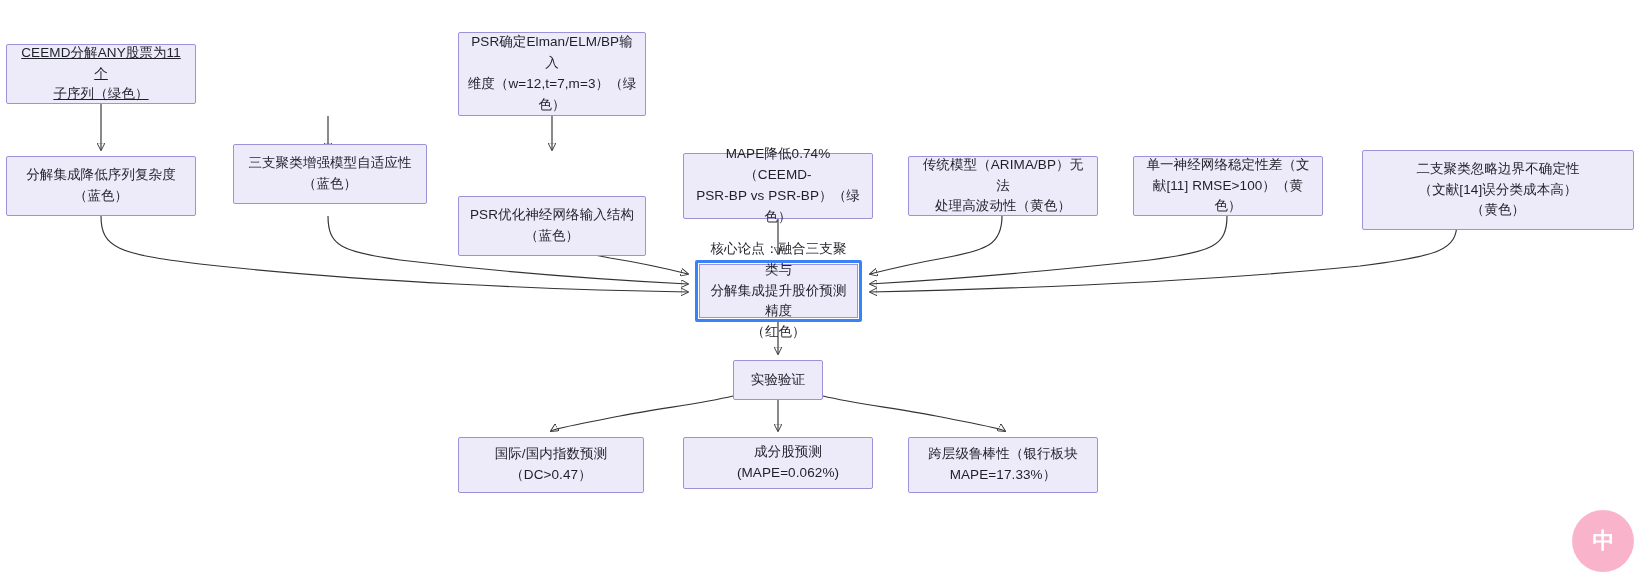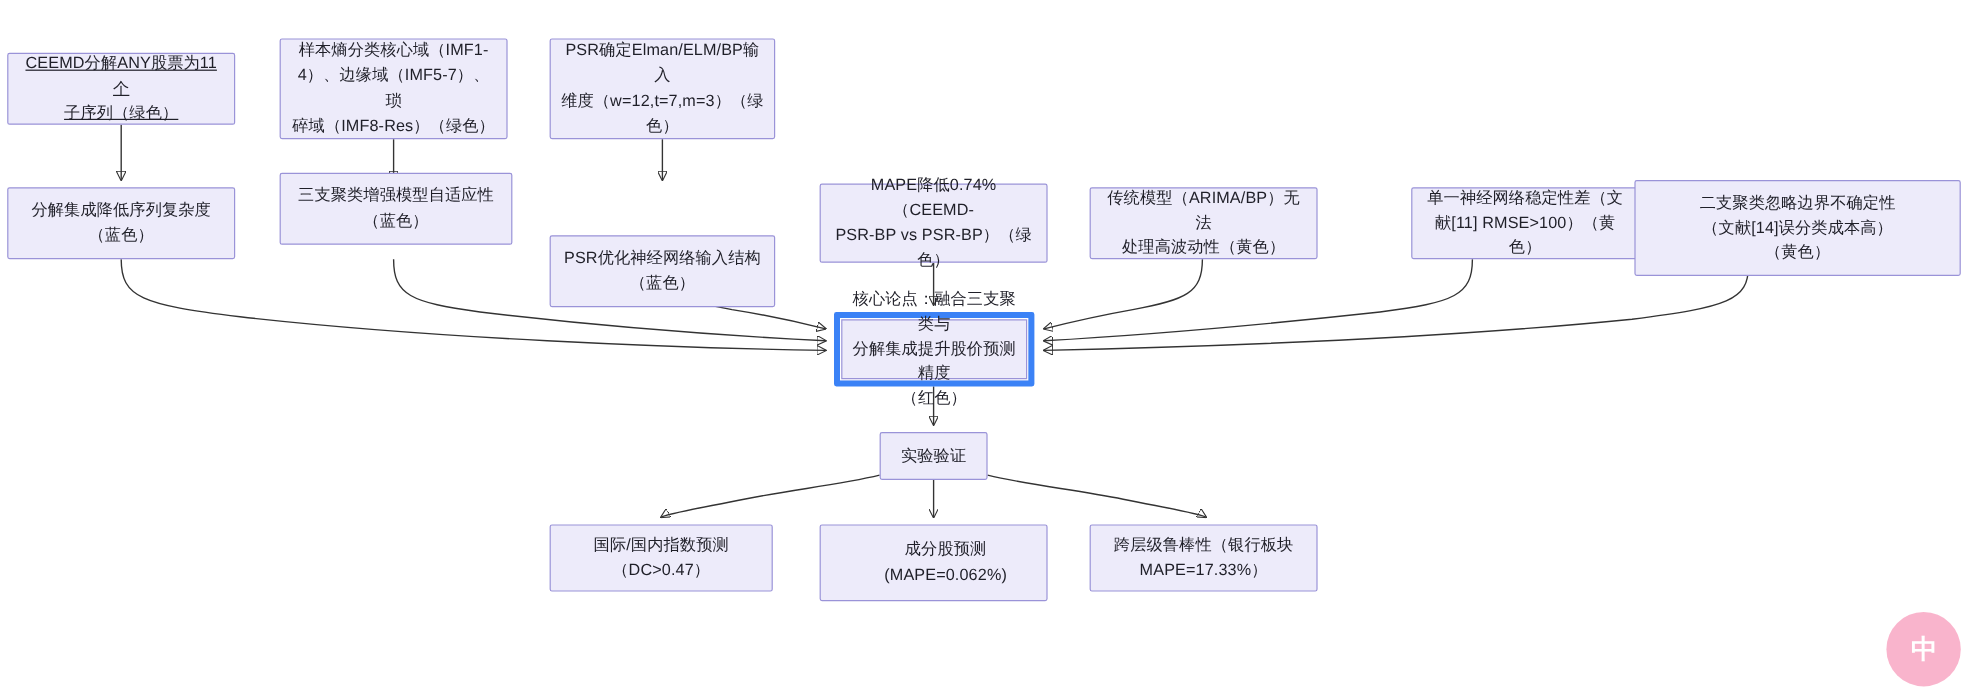--- a/index.html
+++ b/index.html
@@ -28,21 +28,21 @@
     justify-content: center;
     text-align: center;
     color: #1f1f28;
     font-size: 13.5px;
     line-height: 1.55;
     padding: 4px 8px;
     white-space: pre-line;
     letter-spacing: .1px;
   }
   .node.core {
-    border: 5px solid #3b82f6;
+    border: 3px solid #3b82f6;
     box-shadow: inset 0 0 0 1px #ffffff, inset 0 0 0 2px #9A93D8;
     background: #EDEBFA;
   }
   #edges {
     position: absolute;
     left: 0;
     top: 0;
     width: 1640px;
     height: 574px;
     pointer-events: none;
@@ -100,23 +100,20 @@
     <path d="M 778 322 L 778 354" marker-end="url(#arrow)"></path>
 
     <path d="M 733 396 C 700 404 660 408 620 416 C 580 424 556 428 551 431" marker-end="url(#arrow)"></path>
     <path d="M 778 400 L 778 431" marker-end="url(#arrow)"></path>
     <path d="M 823 396 C 856 404 896 408 936 416 C 976 424 1000 428 1005 431" marker-end="url(#arrow)"></path>
   </svg>
 
   <div class="node" style="left:6px; top:44px; width:190px; height:60px;text-decoration:underline;">CEEMD分解ANY股票为11个
 子序列（绿色）</div>
 
-  <div class="node" style="left:233px; top:32px; width:190px; height:84px;">样本熵分类核心域（IMF1-
-4）、边缘域（IMF5-7）、琐
-碎域（IMF8-Res）（绿色）</div>
 
   <div class="node" style="left:458px; top:32px; width:188px; height:84px;">PSR确定Elman/ELM/BP输入
 维度（w=12,t=7,m=3）（绿
 色）</div>
 
   <div class="node" style="left:6px; top:156px; width:190px; height:60px;">分解集成降低序列复杂度
 （蓝色）</div>
 
   <div class="node" style="left:233px; top:144px; width:194px; height:60px;text-align:center;">三支聚类增强模型自适应性
 （蓝色）</div>
@@ -124,37 +121,37 @@
   <div class="node" style="left:458px; top:156px; width:188px; height:60px;margin-top:40px;">PSR优化神经网络输入结构
 （蓝色）</div>
 
   <div class="node" style="left:683px; top:153px; width:190px; height:66px;">MAPE降低0.74%（CEEMD-
 PSR-BP vs PSR-BP）（绿
 色）</div>
 
   <div class="node" style="left:908px; top:156px; width:190px; height:60px;">传统模型（ARIMA/BP）无法
 处理高波动性（黄色）</div>
 
-  <div class="node" style="left:1133px; top:156px; width:190px; height:60px;margin-left:43px;">单一神经网络稳定性差（文
+  <div class="node" style="left:1133px; top:156px; width:190px; height:60px;">单一神经网络稳定性差（文
 献[11] RMSE&gt;100）（黄色）</div>
 
   <div class="node" style="left:1362px; top:150px; width:272px; height:80px;">二支聚类忽略边界不确定性
 （文献[14]误分类成本高）
 （黄色）</div>
 
   <div class="node core" style="left:695px; top:260px; width:167px; height:62px;">核心论点：融合三支聚类与
 分解集成提升股价预测精度
 （红色）</div>
 
   <div class="node" style="left:733px; top:360px; width:90px; height:40px;">实验验证</div>
 
   <div class="node" style="left:458px; top:437px; width:186px; height:56px;">国际/国内指数预测
 （DC&gt;0.47）</div>
 
-  <div class="node" style="left:683px; top:437px; width:190px; height:64px;padding-left:28px;">成分股预测
+  <div class="node" style="left:683px; top:437px; width:190px; height:52px;padding-left:28px;">成分股预测
 (MAPE=0.062%)</div>
 
   <div class="node" style="left:908px; top:437px; width:190px; height:56px;">跨层级鲁棒性（银行板块
 MAPE=17.33%）</div>
 
   <div class="watermark">中</div>
 
 </div>
 
 </body></html>

